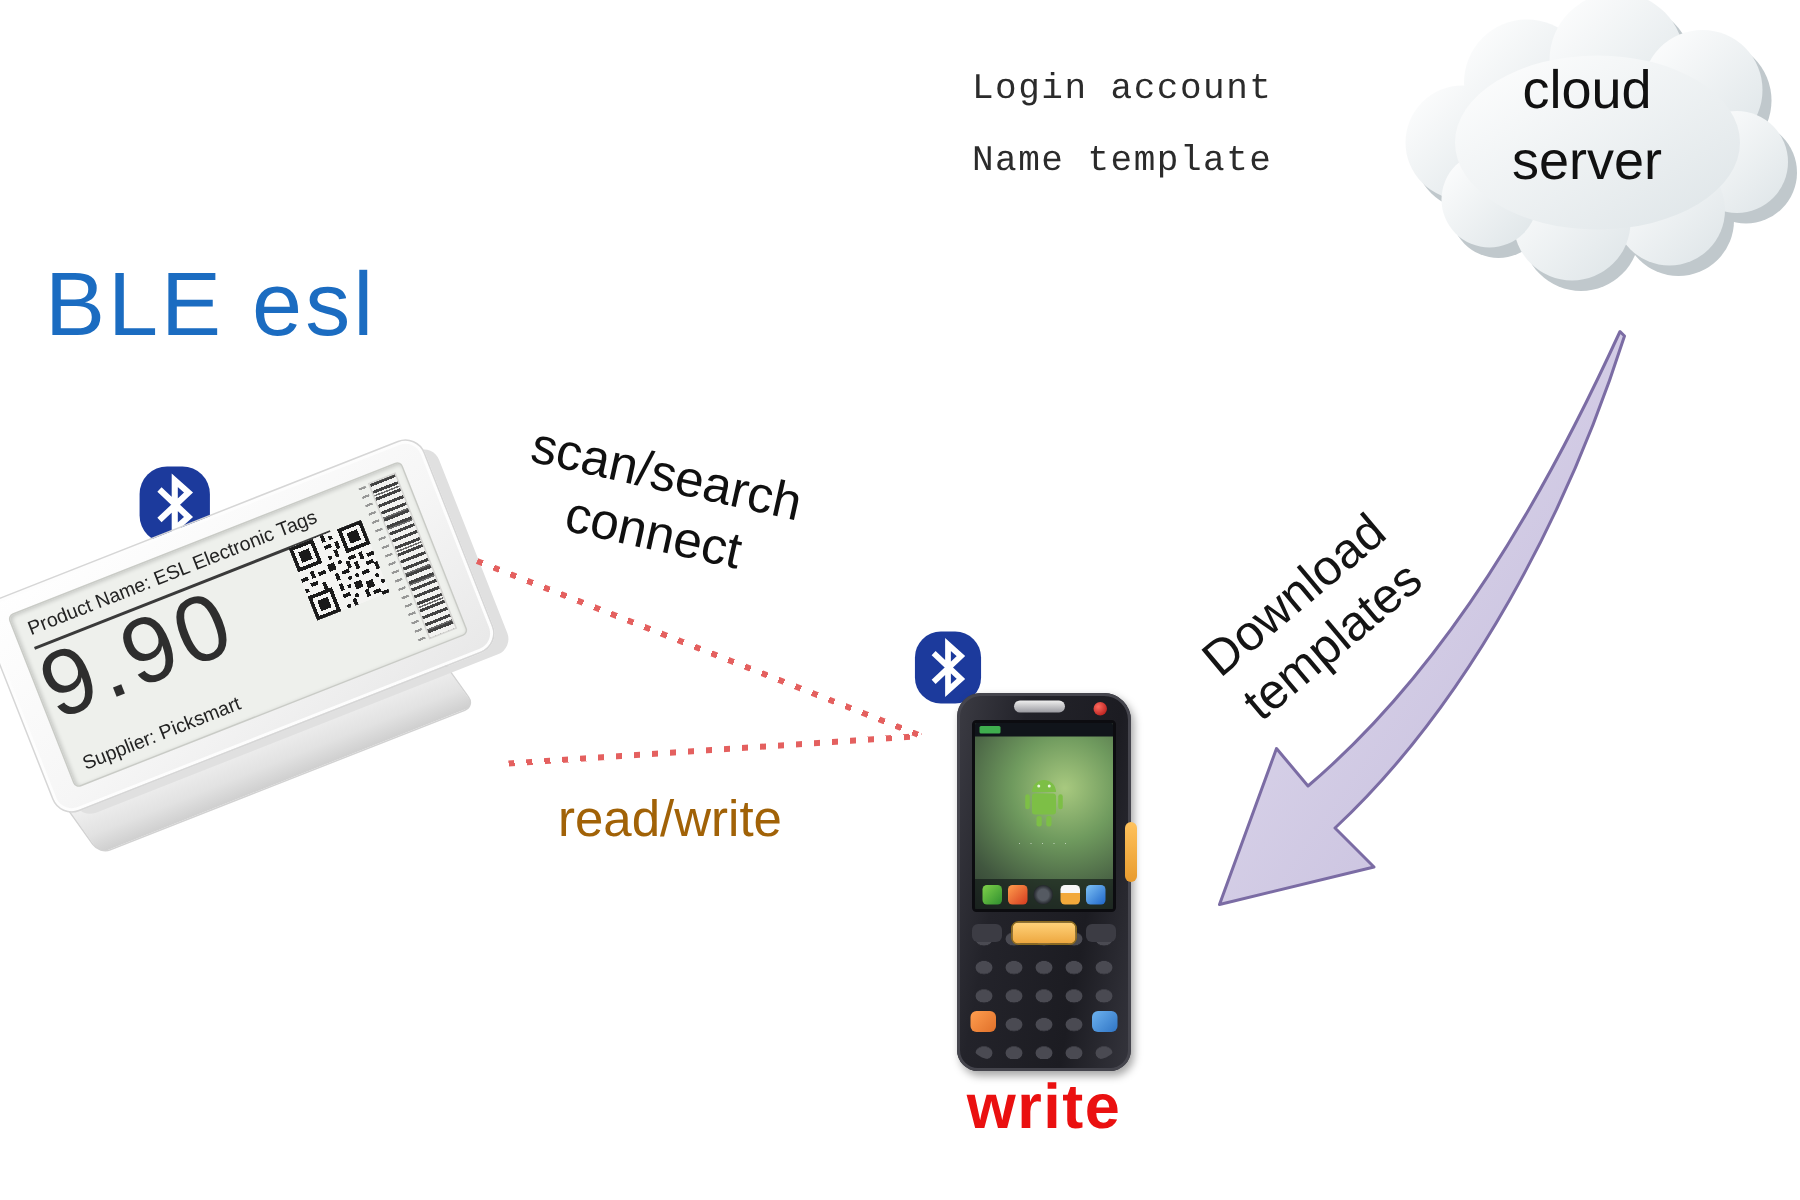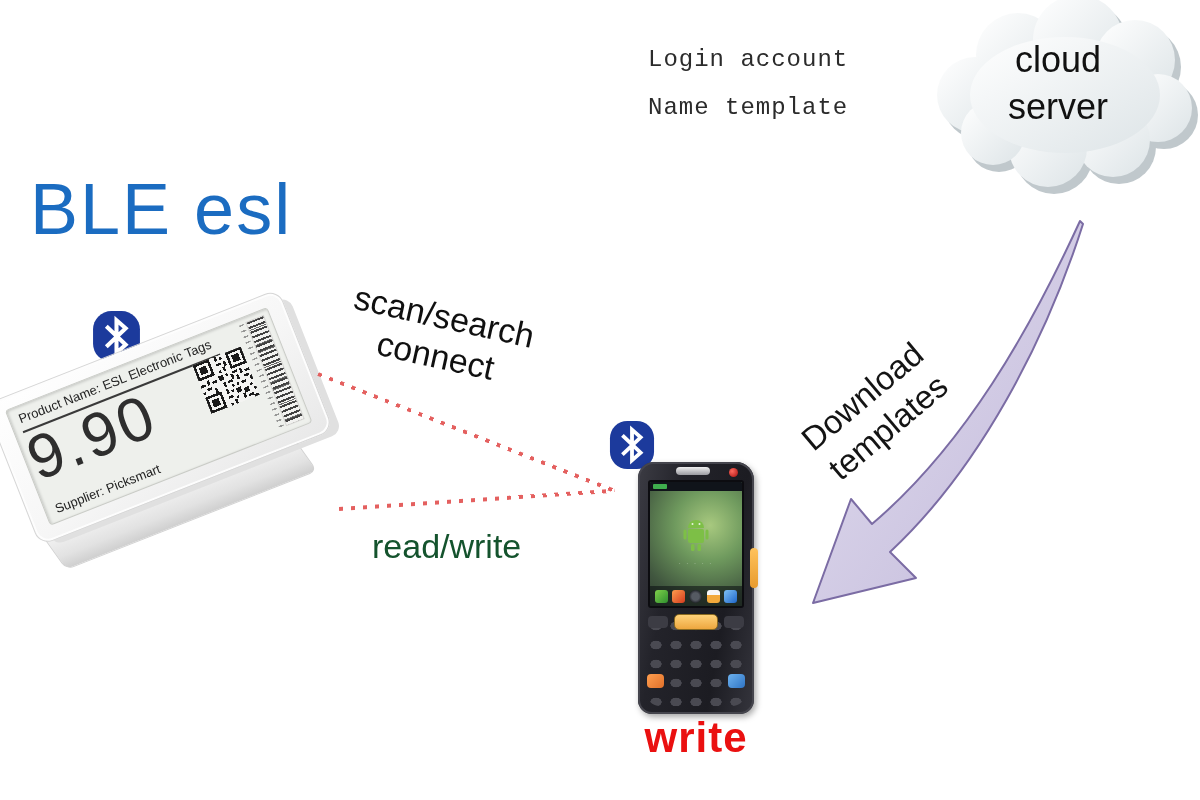--- a/index.html
+++ b/index.html
@@ -18,21 +18,21 @@
   .cloud-wrap svg { position:absolute; left:0; top:0; }
   .cloud-label {
     position:absolute; left:15px; right:14px; top:36px;
     text-align:center; font-size:36px; line-height:47px; color:#111;
     font-weight:500;
   }
 
   
   .page-title {
     position:absolute; left:30px; top:168px;
-    font-size:72px; font-weight:500; color:#1b6cc1; letter-spacing:2px;
+    font-size:60px; font-weight:500; color:#1b6cc1; letter-spacing:2px;
   }
 
   
   .bt-icon { position:absolute; }
   .bt-icon svg { display:block; }
 
   
   .esl {
     position:absolute; left:8px; top:340px; width:316px; height:190px;
     transform:rotate(-21.5deg);
@@ -79,21 +79,21 @@
     background:repeating-linear-gradient(180deg,#7a7a7a 0 1.5px,transparent 1.5px 6px);
     opacity:.75;
   }
 
   
   .scan-label {
     position:absolute; left:322px; top:296px; width:236px;
     transform:rotate(12.5deg);
     font-size:34px; line-height:40px; color:#101010; text-align:center;
   }
-  .readwrite-label { position:absolute; left:372px; top:527px; font-size:34px; color:#14532d; }
+  .readwrite-label { position:absolute; left:372px; top:527px; font-size:34px; color:#a16207; }
   .dotted-line {
     position:absolute; height:4px;
     background:repeating-linear-gradient(90deg,#e4605f 0 4px,transparent 4px 12px);
     transform-origin:0 50%;
   }
   .dotted-line.l1 { left:318px; top:372px; width:318px; transform:rotate(21.5deg); }
   .dotted-line.l2 { left:339px; top:507px; width:276px; transform:rotate(-3.8deg); }
 
   
   .phone {

